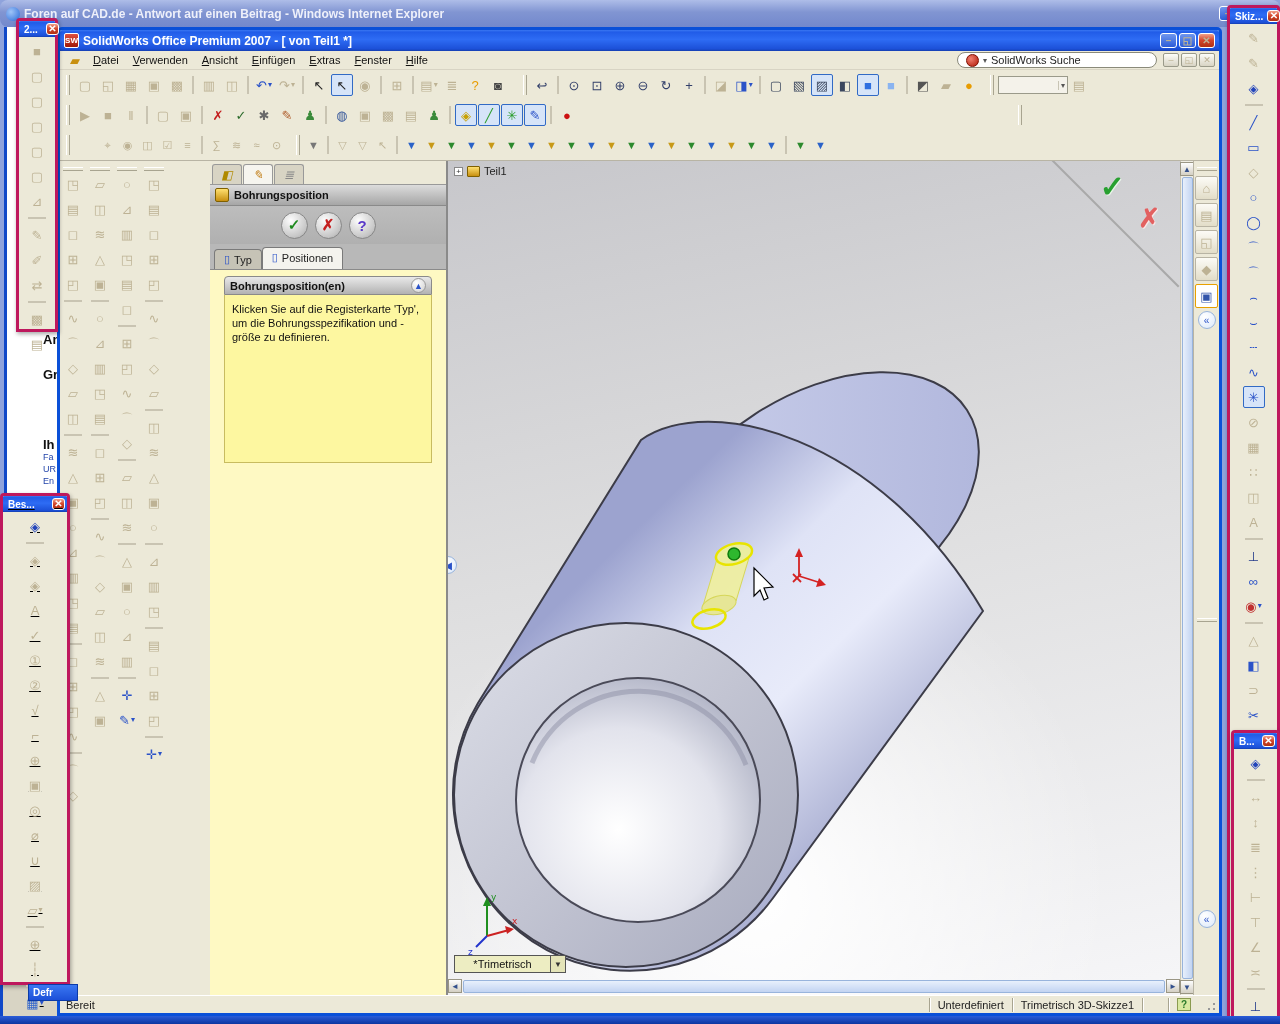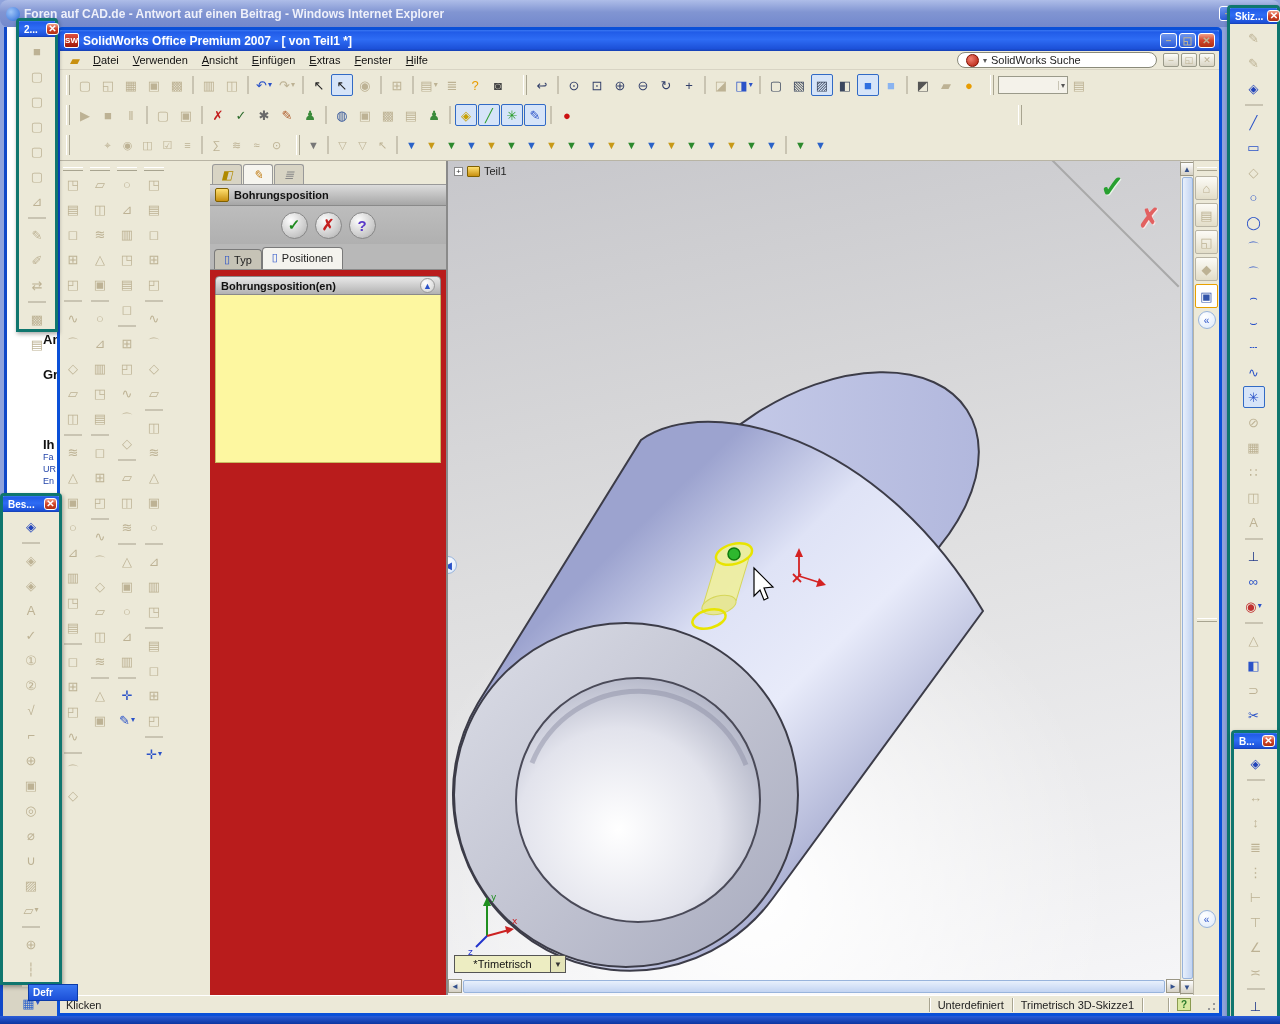--- a/index.html
+++ b/index.html
@@ -33,21 +33,21 @@
   .sm .ic i{font-size:11px;}
   .sp{width:2px;height:18px;background:#c9c4b2;margin:0 3px;flex:0 0 auto;}
   .vcol .sp{width:18px;height:2px;margin:2px 0;}
   .grab{width:4px;height:20px;border-left:1px solid #fff;border-right:1px solid #a8a490;margin:0 4px;flex:0 0 auto;}
   .vgrab{width:20px;height:4px;border-top:1px solid #fff;border-bottom:1px solid #a8a490;margin:2px 0;}
   .filters .ic.on:nth-of-type(3n) i{color:#2d8a2d;}
   .filters .ic.on:nth-of-type(3n+1) i{color:#2a62c8;}
   .filters .ic.on:nth-of-type(3n+2) i{color:#c89a18;}
 
   
-  .fwin{position:absolute;border:3px solid #0f766e;border-radius:4px 4px 0 0;background:#ece9d8;box-shadow:1px 2px 4px rgba(0,0,0,.35);}
+  .fwin{position:absolute;border:3px solid #be185d;border-radius:4px 4px 0 0;background:#ece9d8;box-shadow:1px 2px 4px rgba(0,0,0,.35);}
   .fwin .tb{height:16px;padding:0 2px 0 5px;font-size:10px;border-radius:1px 1px 0 0;}
   .fwin .tb .wctls .ic{width:13px;height:12px;}
   .fwin .body{padding:3px 1px;}
 
   
   #sw{position:absolute;left:57px;top:27px;width:1165px;height:989px;border:3px solid #0a50d8;border-radius:5px 5px 0 0;background:#ece9d8;display:flex;flex-direction:column;}
   #sw-title{height:21px;padding:0 4px;font-size:12px;border-radius:2px 2px 0 0;}
   #sw-logo{width:15px;height:15px;background:linear-gradient(#e05040,#a01808);border:1px solid #fff;border-radius:2px;
            color:#fff;font-size:8px;font-weight:bold;display:flex;align-items:center;justify-content:center;}
   #menubar{height:19px;display:flex;align-items:center;background:#ece9d8;border-bottom:1px solid #d8d4c4;padding:0 4px;font-size:11px;}
@@ -70,21 +70,21 @@
   #pm-tabs .ptab{width:30px;height:20px;border:1px solid #999;border-bottom:none;border-radius:3px 3px 0 0;background:#d8d4c4;display:flex;align-items:center;justify-content:center;font-size:12px;}
   #pm-tabs .ptab.act{background:#f6f5ef;}
   #pm-head{height:21px;background:linear-gradient(#dcdcdc,#a6a6a6);display:flex;align-items:center;gap:5px;padding:0 5px;font-weight:bold;color:#111;border-bottom:1px solid #8a8a8a;}
   #pm-head .hico{width:14px;height:14px;background:linear-gradient(#ffe070,#c89010);border:1px solid #806000;border-radius:2px;}
   #pm-actions{height:38px;display:flex;align-items:center;justify-content:center;gap:7px;background:linear-gradient(#bdbdbd,#b0b0b0);}
   .rbtn{width:27px;height:27px;border-radius:50%;border:1px solid #888;background:radial-gradient(circle at 35% 30%,#fdfdfd,#c6c6c6 70%,#9c9c9c);display:flex;align-items:center;justify-content:center;font-size:15px;font-weight:bold;}
   #pm-tabctl{display:flex;align-items:flex-end;height:26px;padding:0 4px;background:#b8b8b8;border-bottom:1px solid #8a8a8a;}
   .xtab{display:flex;align-items:center;gap:4px;padding:3px 9px;border:1px solid #7a7a7a;border-bottom:none;border-radius:4px 4px 0 0;background:#c6c3b6;font-size:11px;color:#222;}
   .xtab.act{background:#f4f3ee;font-weight:normal;padding-bottom:5px;}
   .xtab .ti{font-style:normal;color:#2a52c8;font-size:11px;}
-  #pm-body{flex:1;background:#b91c1c;padding:6px 5px;}
+  #pm-body{flex:1;background:#fef9c3;padding:6px 14px;}
   #grp-head{height:19px;background:linear-gradient(#e9e9e9,#b2b2b2);border:1px solid #8a8a8a;border-radius:4px 4px 0 0;display:flex;align-items:center;justify-content:space-between;padding:0 5px;font-weight:bold;color:#111;}
   #grp-head .chev{width:15px;height:15px;border-radius:50%;background:radial-gradient(circle at 35% 30%,#fff,#cfcfcf);border:1px solid #999;color:#2a52c8;font-size:9px;display:flex;align-items:center;justify-content:center;}
   #msgbox{background:#fdf7a0;border:1px solid #c8bc60;border-top:none;padding:8px 7px;color:#111;line-height:1.25;height:168px;}
   #msgbox p{margin:0 0 14px 0;}
 
   
   #viewport{flex:1;position:relative;background:
       radial-gradient(circle at 42% 88%, #ffffff 0%, rgba(255,255,255,0) 42%),
       linear-gradient(168deg,#c7c7cb 0%,#dededf 45%,#f6f6f8 100%);overflow:hidden;}
   #vtree{position:absolute;left:6px;top:4px;display:flex;align-items:center;gap:4px;font-size:11px;color:#222;}
@@ -869,20 +869,21 @@
               <i class="ti">▯</i>
               <span>Positionen</span>
             </span>
         </div>
         <div id="pm-body" data-name="propertymanager-body">
           <div id="grp-head" data-name="group-box-header">
             <span data-name="group-box-title">Bohrungsposition(en)</span>
             <span class="chev" data-name="collapse-chevron-icon">▲</span>
           </div>
           <div id="msgbox" data-name="instruction-message-box">
+            <p data-name="instruction-paragraph">Klicken Sie auf die Registerkarte 'Typ', um die Bohrungsspezifikation und -größe zu definieren.</p>
           </div>
         </div>
       </div>
 
       <div id="viewport" data-name="graphics-viewport">
         <svg width="730" height="841" viewBox="450 158 730 841" style="position:absolute;left:0;top:0;" data-name="model-canvas">
           <defs>
             <linearGradient id="gBody" gradientUnits="userSpaceOnUse" x1="520" y1="640" x2="800" y2="930">
               <stop offset="0" stop-color="#9ca3cf"></stop>
                 <stop offset="0.3" stop-color="#dfe3f6"></stop>
@@ -997,21 +998,21 @@
         <span class="chevbtn" data-name="task-pane-collapse-icon">«</span>
         <span style="flex:1;"></span>
         <span class="vgrab" data-name="task-pane-handle"></span>
         <span style="flex:1;"></span>
         <span class="chevbtn" data-name="task-pane-collapse-icon">«</span>
         <span style="height:60px;"></span>
       </div>
     </div>
 
     <div id="statusbar" data-name="status-bar">
-      <span class="grow" data-name="status-message">Klicken</span>
+      <span class="grow" data-name="status-message">Bereit</span>
       <span class="cell" data-name="status-definition">Unterdefiniert</span>
       <span class="cell" data-name="status-edit-mode">Trimetrisch 3D-Skizze1</span>
       <span class="cell" style="width:26px;" data-name="status-empty-cell"></span>
       <span class="cell" data-name="status-help-cell">
           <span class="qicon" data-name="quick-tips-icon">?</span>
         </span>
       <span id="grip" data-name="resize-grip"></span>
     </div>
   </div>
 
@@ -1060,21 +1061,21 @@
         <span class="sp" data-name="toolbar-separator"></span>
         <span class="ic off" data-name="assembly-feature-icon">
           <i>▩</i>
         </span>
         <span class="ic off" data-name="assembly-smart-icon">
           <i>▤</i>
         </span>
       </div>
   </div>
 
-  <div class="fwin" style="left:0px;top:493px;width:62px;height:492px;" data-name="floating-toolbar-window-bes">
+  <div class="fwin" style="left:0px;top:493px;width:70px;height:492px;text-decoration:underline;" data-name="floating-toolbar-window-bes">
     <div class="tb tbar" data-name="floating-window-titlebar">
       <span data-name="floating-window-title">Bes...</span>
       <span class="wctls">
           <span class="ic" data-name="close-icon" style="background:linear-gradient(#f2a088,#d2442a 50%,#b03012);">
             <i>✕</i>
           </span>
         </span>
     </div>
     <div class="body vcol" data-name="annotations-toolbar">
         <span class="ic on" data-name="smart-dimension-icon">

